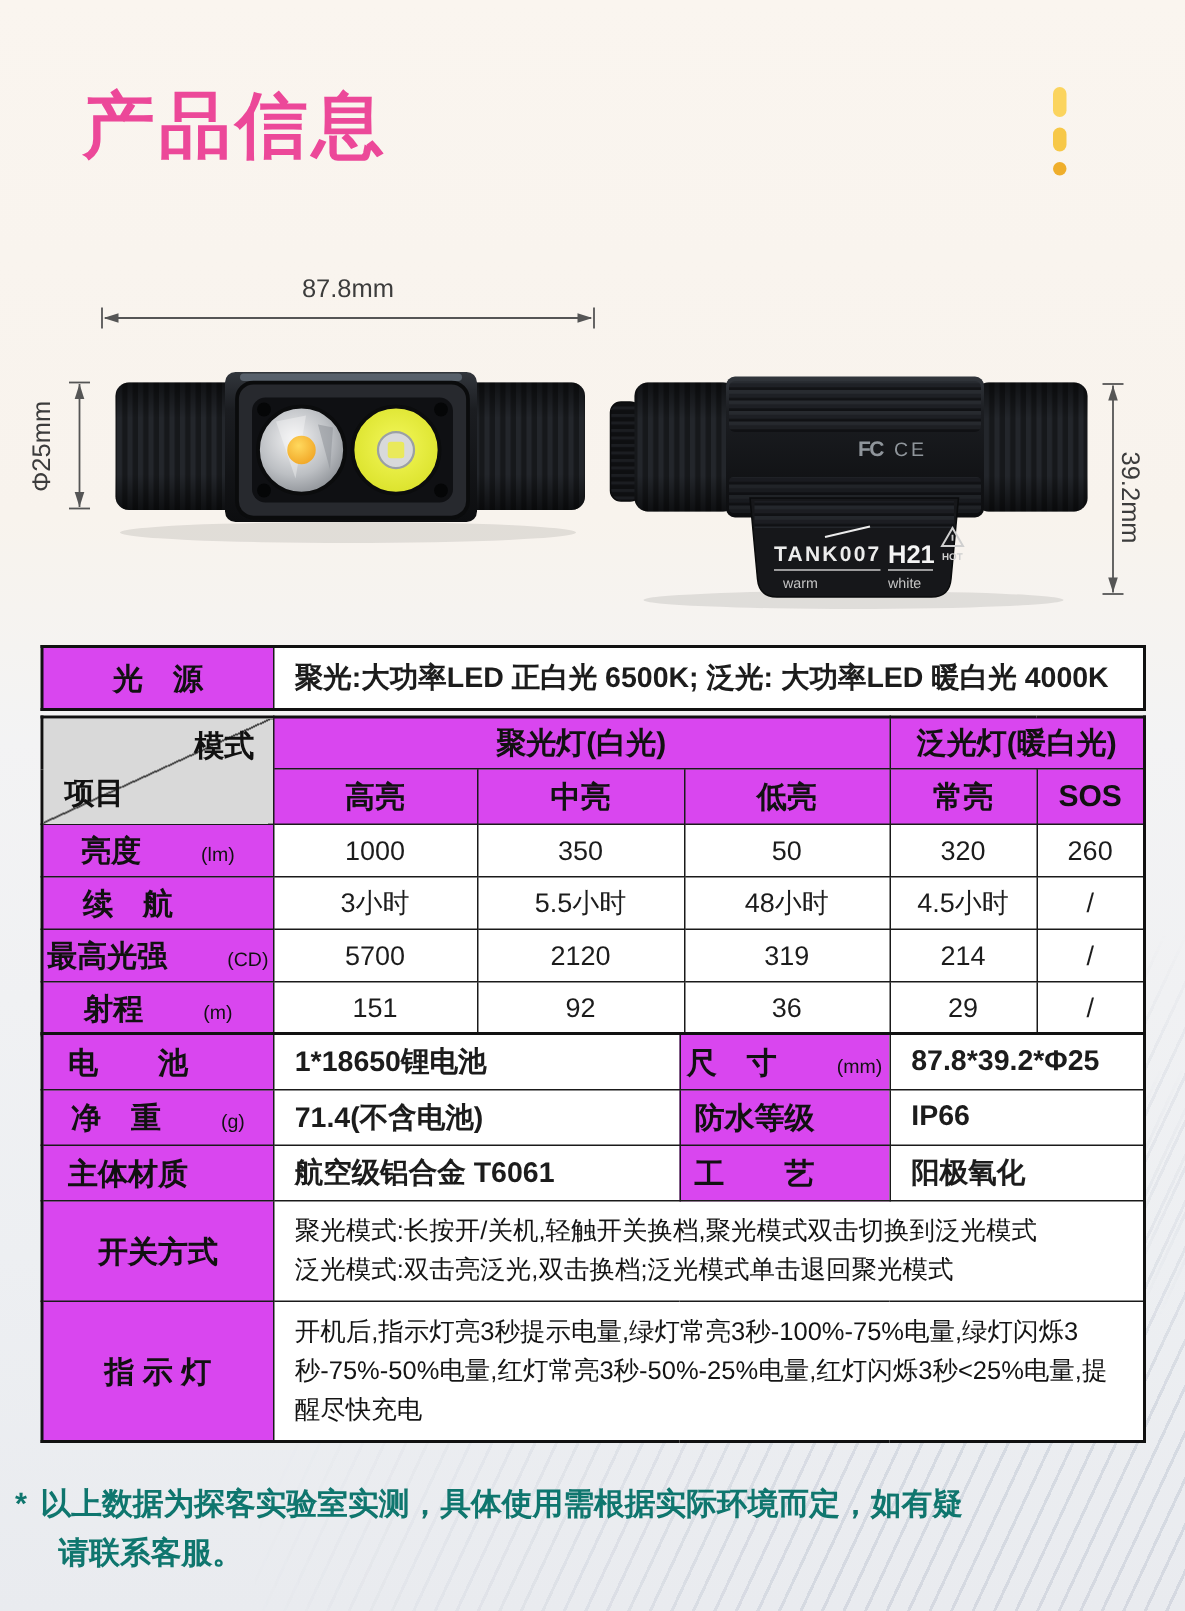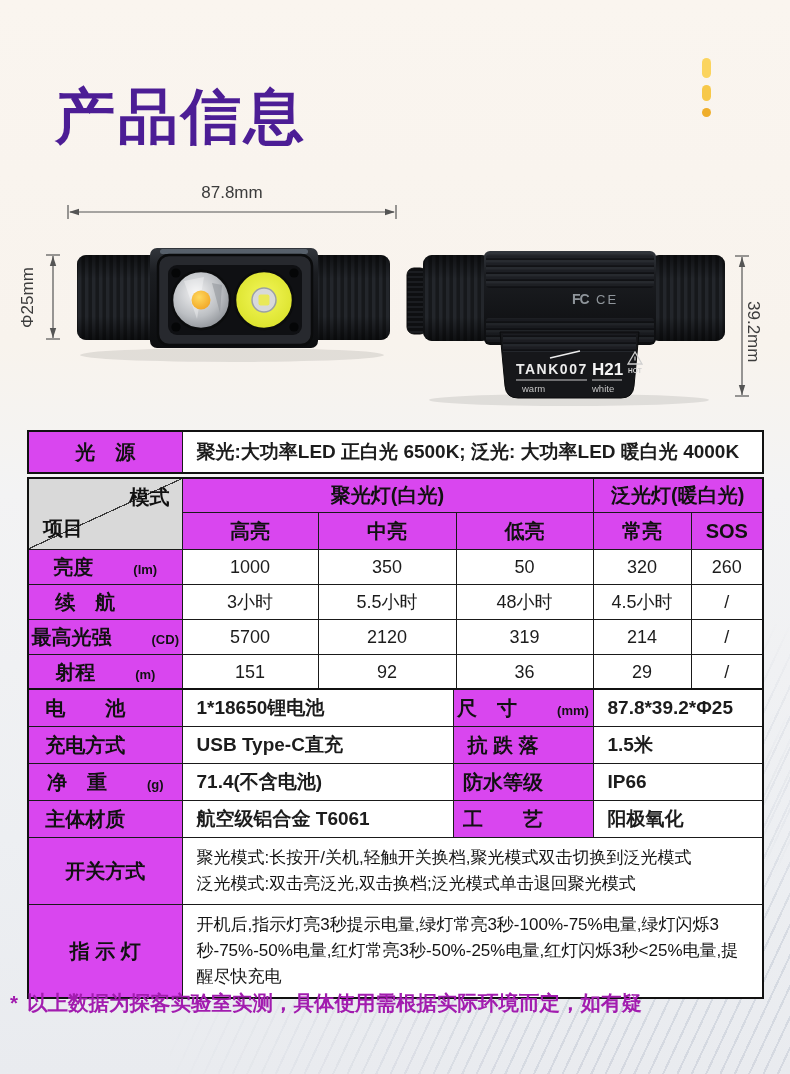--- a/index.html
+++ b/index.html
@@ -10,61 +10,61 @@
   }
   .waves{position:absolute;pointer-events:none;
     background:repeating-linear-gradient(115deg,rgba(140,152,175,.22) 0 2px,transparent 2px 13px);
     -webkit-mask-image:radial-gradient(ellipse at 95% 95%,#000 25%,transparent 72%);
             mask-image:radial-gradient(ellipse at 95% 95%,#000 25%,transparent 72%);}
   .waves.w1{right:0;bottom:0;width:620px;height:360px;}
   .waves.w2{right:0;top:620px;width:300px;height:260px;opacity:.5;
     -webkit-mask-image:radial-gradient(ellipse at 100% 50%,#000 20%,transparent 70%);
             mask-image:radial-gradient(ellipse at 100% 50%,#000 20%,transparent 70%);}
 
-  .page-title{position:absolute;left:55px;top:52px;font-size:60px;font-weight:bold;
-    letter-spacing:3px;color:#4c1d95;margin-top:25px;}
+  .page-title{position:absolute;left:55px;top:52px;font-size:48px;font-weight:bold;
+    letter-spacing:3px;color:#ec4899;}
   .dots{position:absolute;left:701px;top:58px;width:10px;}
   .dots i{display:block;border-radius:6px;margin:0 auto;}
   .dots .d1{width:9px;height:20px;background:#fbd45e;margin-bottom:7px;}
   .dots .d2{width:9px;height:16px;background:#f7c848;margin-bottom:7px;}
   .dots .d3{width:9px;height:9px;background:#efae2b;}
 
   
   .dim-label{position:absolute;font-size:17px;color:#3c3c3c;}
   .dim-w{left:66px;top:183px;width:332px;text-align:center;}
   .dim-vert-l{left:16px;top:253px;height:90px;width:24px;display:flex;align-items:center;justify-content:center;
     writing-mode:vertical-rl;transform:rotate(180deg);}
   .dim-vert-r{left:741px;top:282px;height:100px;width:24px;display:flex;align-items:center;justify-content:center;
     writing-mode:vertical-rl;}
   svg.dim{position:absolute;overflow:visible;}
 
   
   .spec{position:absolute;left:27px;width:737px;border-collapse:collapse;table-layout:fixed;
     border:2px solid #111;background:#fff;}
   .spec td{border:1px solid #1a1a1a;text-align:center;vertical-align:middle;padding:0;}
   .spec .lab{background:#d946ef;font-weight:bold;font-size:20px;color:#111;}
-  .spec .unit{font-size:13px;font-weight:bold;margin-left:40px;}
+  .spec .unit{font-size:13px;font-weight:normal;margin-left:40px;}
   .spec .val{font-size:18px;color:#1c1c1c;background:#fff;}
   .spec .val-left{text-align:left;padding-left:14px;font-size:19px;font-weight:bold;}
   .t1{top:430px;}
   .t1 td{height:40px;}
   .t2{top:477px;}
   .t2 tr.grow td{height:33px;}
   .t2 tr.mrow td{height:36px;}
   .t2 tr.drow td{height:34px;}
   .corner{position:relative;background:#d9d9d9;
     background-image:linear-gradient(to bottom right,rgba(0,0,0,0) calc(50% - 1px),#3a3a3a calc(50% - 1px),#3a3a3a calc(50% + 0.2px),rgba(0,0,0,0) calc(50% + 0.2px));}
   .corner .c-top{position:absolute;top:5px;right:12px;font-weight:bold;font-size:20px;}
   .corner .c-bot{position:absolute;bottom:7px;left:14px;font-weight:bold;font-size:20px;}
   .t3{top:688px;padding-left:45px;}
   .t3 tr.prow td{height:36px;}
   .t3 .txt{font-size:17px;line-height:26px;text-align:left;padding:7px 12px 7px 14px;color:#141414;margin-left:16px;}
 
   .footnote{position:absolute;left:10px;top:986px;width:774px;font-size:20.5px;
-    font-weight:bold;line-height:33px;color:#a21caf;}
+    font-weight:bold;line-height:33px;color:#0f766e;}
   .footnote .mk{margin-right:9px;font-weight:bold;}
   .footnote .l2{padding-left:29px;}
 
   .lamp{position:absolute;}
 </style>
 </head>
 <body>
 
 <div class="waves w1"></div>
 <div class="waves w2"></div>
@@ -277,26 +277,20 @@
       <col style="width:170px">
     </colgroup>
   <tbody>
       <tr class="prow">
     <td class="lab"><span>电　　池</span><span class="unit"></span></td>
     <td class="val val-left">1*18650锂电池</td>
     <td class="lab"><span>尺　寸</span><span class="unit">(mm)</span></td>
     <td class="val val-left">87.8*39.2*Φ25</td>
   </tr>
   <tr class="prow">
-    <td class="lab"><span>充电方式</span><span class="unit"></span></td>
-    <td class="val val-left">USB Type-C直充</td>
-    <td class="lab"><span>抗 跌 落</span><span class="unit"></span></td>
-    <td class="val val-left">1.5米</td>
-  </tr>
-  <tr class="prow">
     <td class="lab"><span>净　重</span><span class="unit">(g)</span></td>
     <td class="val val-left">71.4(不含电池)</td>
     <td class="lab"><span>防水等级</span><span class="unit"></span></td>
     <td class="val val-left">IP66</td>
   </tr>
   <tr class="prow">
     <td class="lab"><span>主体材质</span><span class="unit"></span></td>
     <td class="val val-left">航空级铝合金 T6061</td>
     <td class="lab"><span>工　　艺</span><span class="unit"></span></td>
     <td class="val val-left">阳极氧化</td>
@@ -310,13 +304,14 @@
   </tr>
   <tr>
     <td class="lab">指 示 灯</td>
     <td class="val txt" colspan="3">开机后,指示灯亮3秒提示电量,绿灯常亮3秒-100%-75%电量,绿灯闪烁3秒-75%-50%电量,红灯常亮3秒-50%-25%电量,红灯闪烁3秒&lt;25%电量,提醒尽快充电</td>
   </tr>
 </tbody>
   </table>
 
 <div class="footnote">
   <div><span class="mk">*</span><span>以上数据为探客实验室实测，具体使用需根据实际环境而定，如有疑</span></div>
+  <div class="l2">请联系客服。</div>
 </div>
 
 </body></html>

